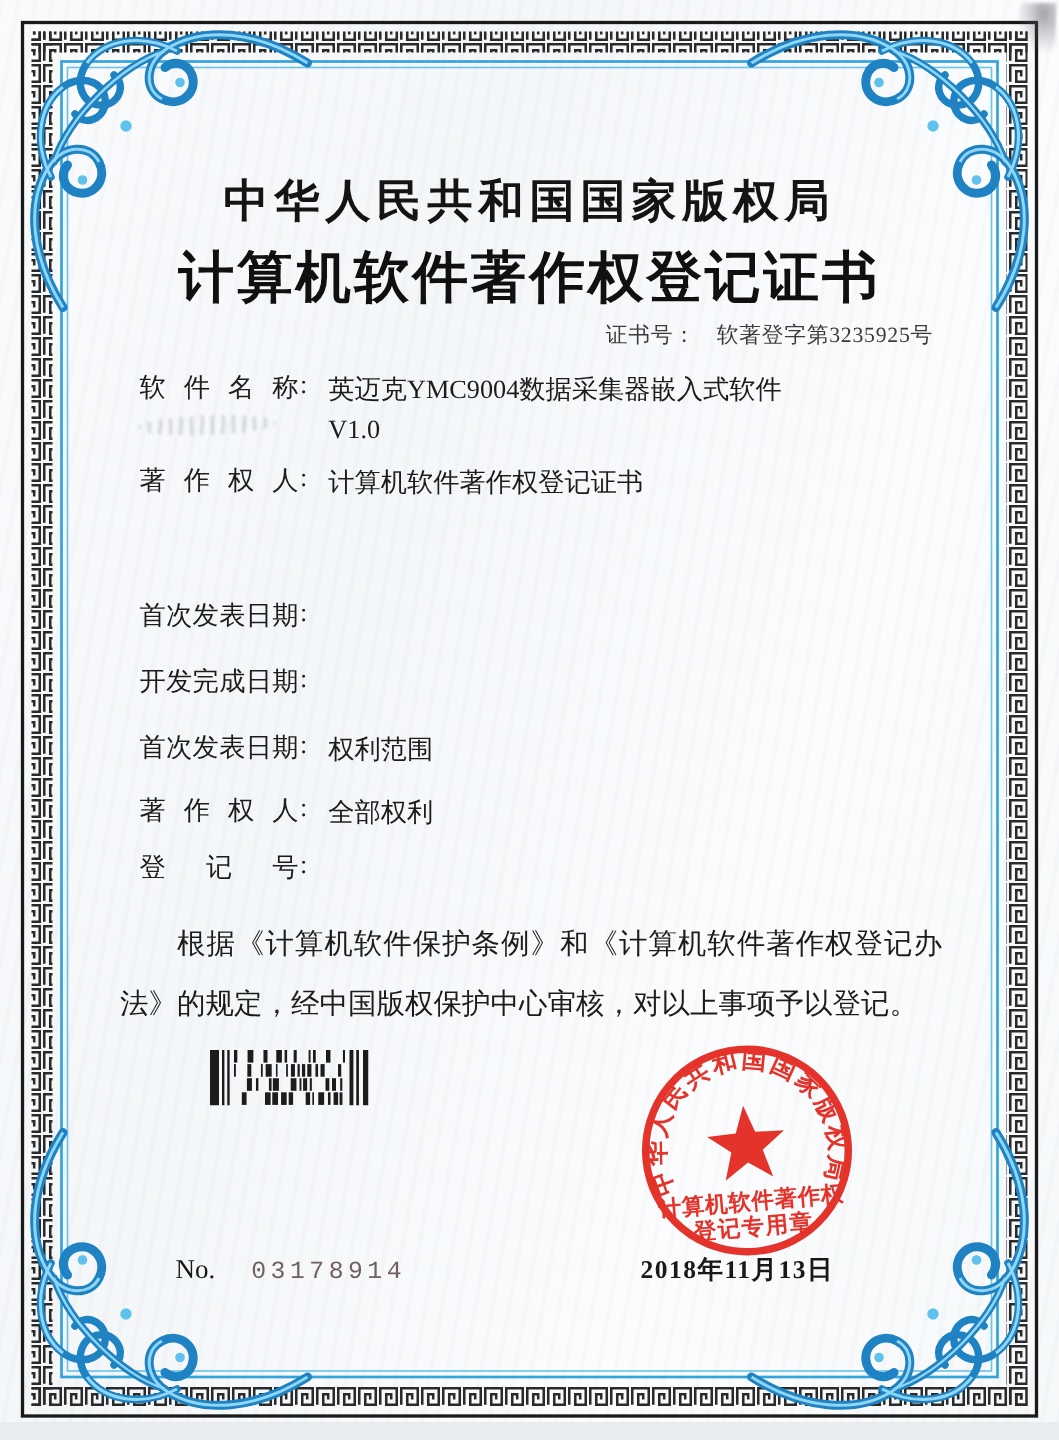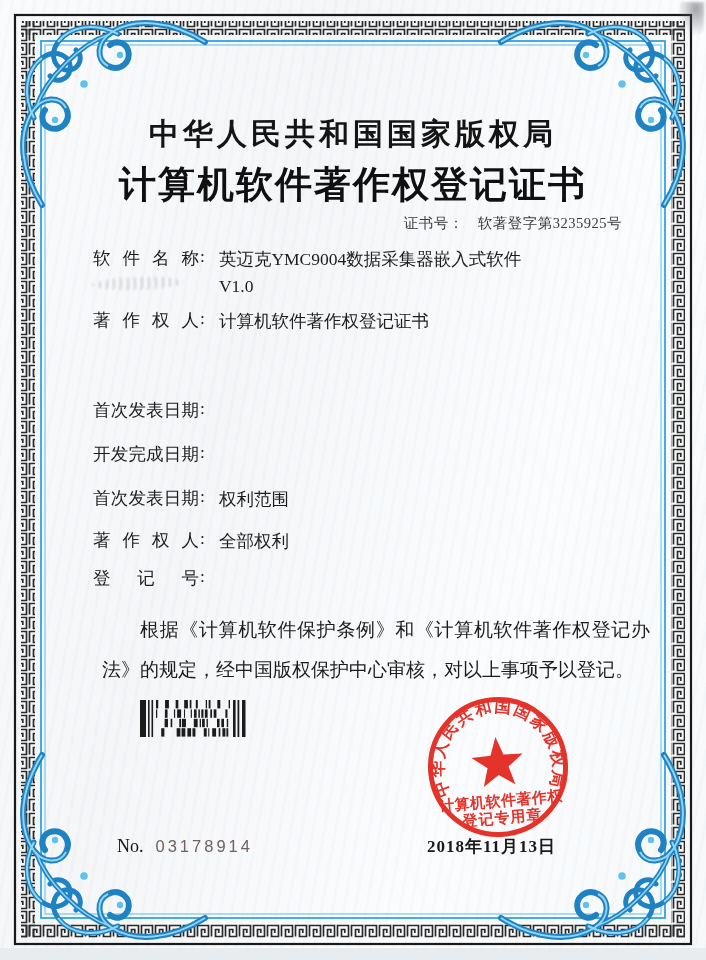--- a/index.html
+++ b/index.html
@@ -36,40 +36,40 @@
   .field-label{
     display:inline-block;width:106px;font-size:17.5px;color:#1c1c1c;
     text-align:justify;text-align-last:justify;white-space:nowrap;
   }
   .field-colon{font-size:17.5px;margin-left:1px;}
   .field-value{margin-left:14px;font-size:17.5px;color:#1c1c1c;line-height:27px;max-width:400px;}
   .field-value .v2:empty{display:none;}
 
   .statement{
     position:absolute;left:80px;top:610px;width:548px;
-    font-size:19px;line-height:40px;color:#1c1c1c;text-indent:2em;text-align:justify;margin-left:22px;
+    font-size:19px;line-height:40px;color:#1c1c1c;text-indent:2em;text-align:justify;
   }
 
   .barcode{position:absolute;left:140px;top:700px;}
 
   .smudge{
     position:absolute;left:92px;top:277px;width:92px;height:13px;
     background:repeating-linear-gradient(93deg,rgba(110,112,118,0.28) 0 2px,rgba(0,0,0,0) 2px 7px);
     filter:blur(1px);border-radius:50%;transform:rotate(-2deg);
   }
   .scan-mark{
     position:absolute;right:2px;top:2px;width:26px;height:34px;
     background:radial-gradient(ellipse at 70% 20%,rgba(90,92,98,0.55),rgba(90,92,98,0) 70%);
     filter:blur(1px);
   }
 
   .serial{position:absolute;left:117px;top:836px;font-size:18px;color:#161616;}
   .serial .num{
-    font-family:Liberation Sans, sans-serif;
-    font-size:16.5px;color:#70615d;letter-spacing:3px;margin-left:12px;
+    font-family:Liberation Mono, monospace;
+    font-size:16.5px;color:#70615d;letter-spacing:3px;margin-left:24px;
   }
 
   .seal-date{
     position:absolute;left:427px;top:835px;font-size:17px;font-weight:bold;
     color:#191919;letter-spacing:1px;z-index:3;
   }
   .seal{
     position:absolute;left:413px;top:682px;width:170px;height:170px;z-index:4;
     mix-blend-mode:multiply;opacity:0.93;
   }

